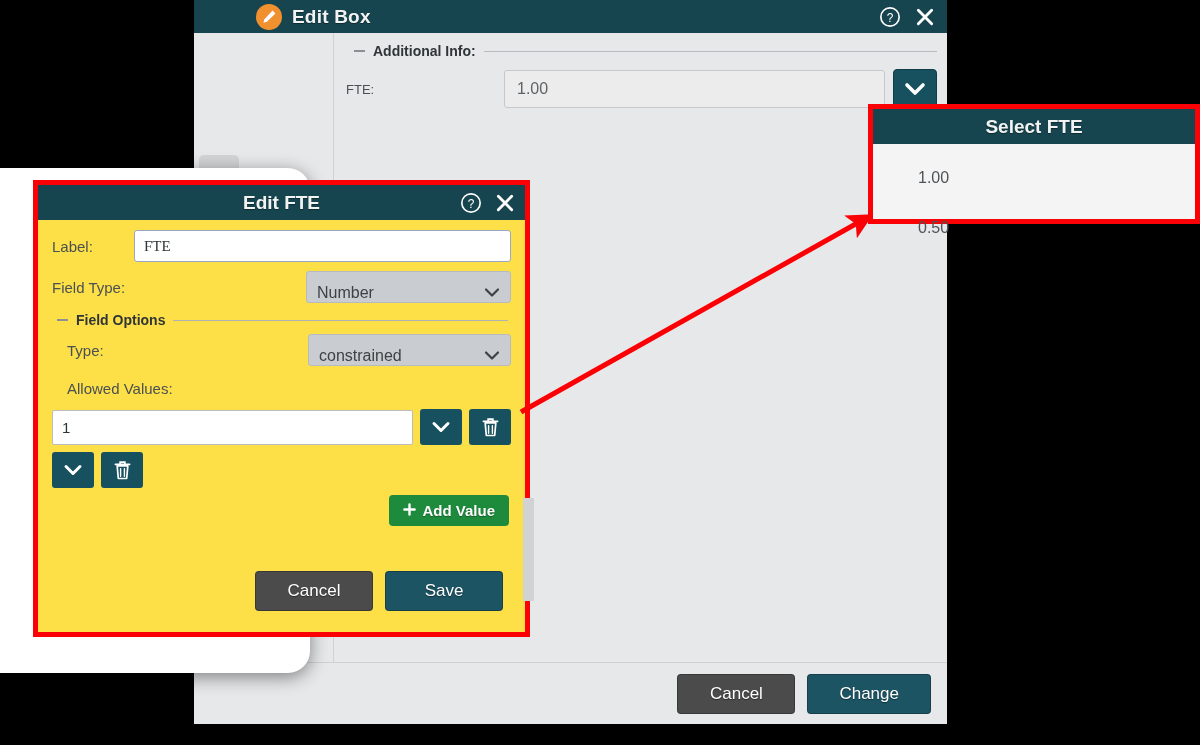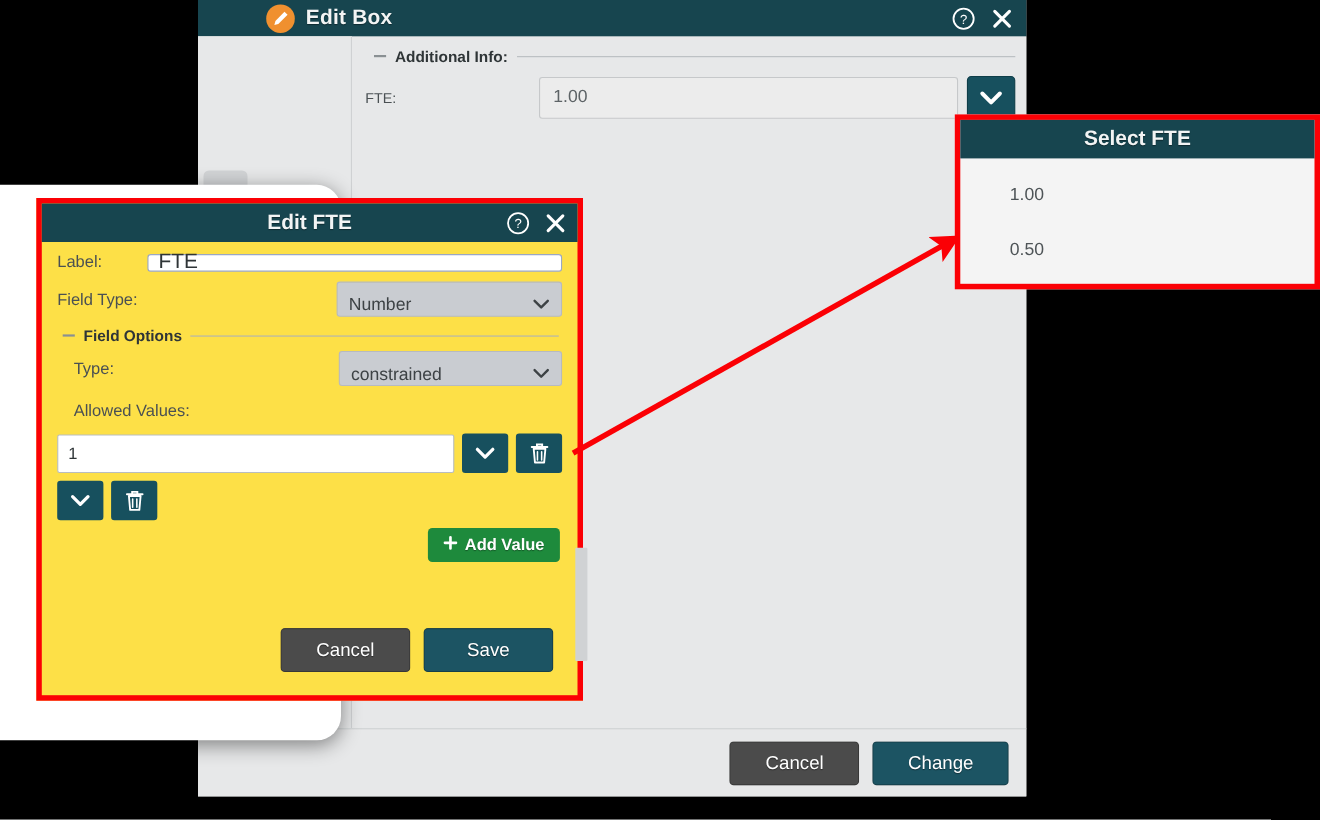--- a/index.html
+++ b/index.html
@@ -8,21 +8,21 @@
     width: 1200px; height: 745px;
     background: #000000;
     font-family: "Liberation Sans", sans-serif;
     overflow: hidden;
     position: relative;
   }
 
   
   .editbox-window {
     position: absolute;
-    left: 180px; top: 0; width: 753px; height: 724px;
+    left: 194px; top: 0; width: 753px; height: 724px;
     background: #e7e8e9;
     display: flex; flex-direction: column;
   }
   .editbox-titlebar {
     height: 33px; background: #17454f;
     display: flex; align-items: center;
     padding: 0 12px 0 62px;
     position: relative;
     flex: 0 0 auto;
   }
@@ -146,24 +146,24 @@
   }
   .editfte-body {
     flex: 1 1 auto; padding: 10px 14px 0 14px; position: relative;
     min-height: 0;
   }
   .fte-row { display: flex; align-items: center; margin-bottom: 9px; }
   .fte-lab {
     width: 82px; flex: 0 0 82px; font-size: 15px; color: #4a5053;
   }
   .txt-input {
-    flex: 1 1 auto; height: 16px;
+    flex: 1 1 auto; height: 32px;
     background: #ffffff; border: 1px solid #9aa7c4; border-radius: 3px;
     display: flex; align-items: center; padding: 0 9px;
-    font-size: 19px; color: #2f3537;
+    font-size: 15px; color: #2f3537; font-family: Liberation Serif, serif;
   }
   .sel-box {
     width: 205px; flex: 0 0 205px; height: 32px; margin-left: auto;
     background: #c9ccd1; border: 1px solid #b7bac0; border-radius: 3px;
     display: flex; align-items: flex-end; padding: 0 10px;
     font-size: 16px; color: #3d4245; position: relative;
     cursor: pointer;
   }
   .sel-box .caret { margin-left: auto; }
   .sel-box-sm { width: 203px; flex: 0 0 203px; }
@@ -208,21 +208,21 @@
 
   .editfte-footer {
     flex: 0 0 auto; height: 72px;
     display: flex; align-items: center; justify-content: flex-end;
     gap: 12px; padding: 0 22px 10px 0;
   }
 
   
   .selectfte {
     position: absolute; left: 868px; top: 104px;
-    width: 332px; height: 159px;
+    width: 332px; height: 120px;
     border: 5px solid #fb0005;
     background: #f4f4f4;
     display: flex; flex-direction: column;
   }
   .selectfte-head {
     height: 35px; flex: 0 0 35px; background: #17454f;
     display: flex; align-items: center; justify-content: center;
     color: #f2f4f4; font-size: 19px; font-weight: 700;
     text-shadow: 0 1px 1px rgba(0,0,0,.4);
   }

